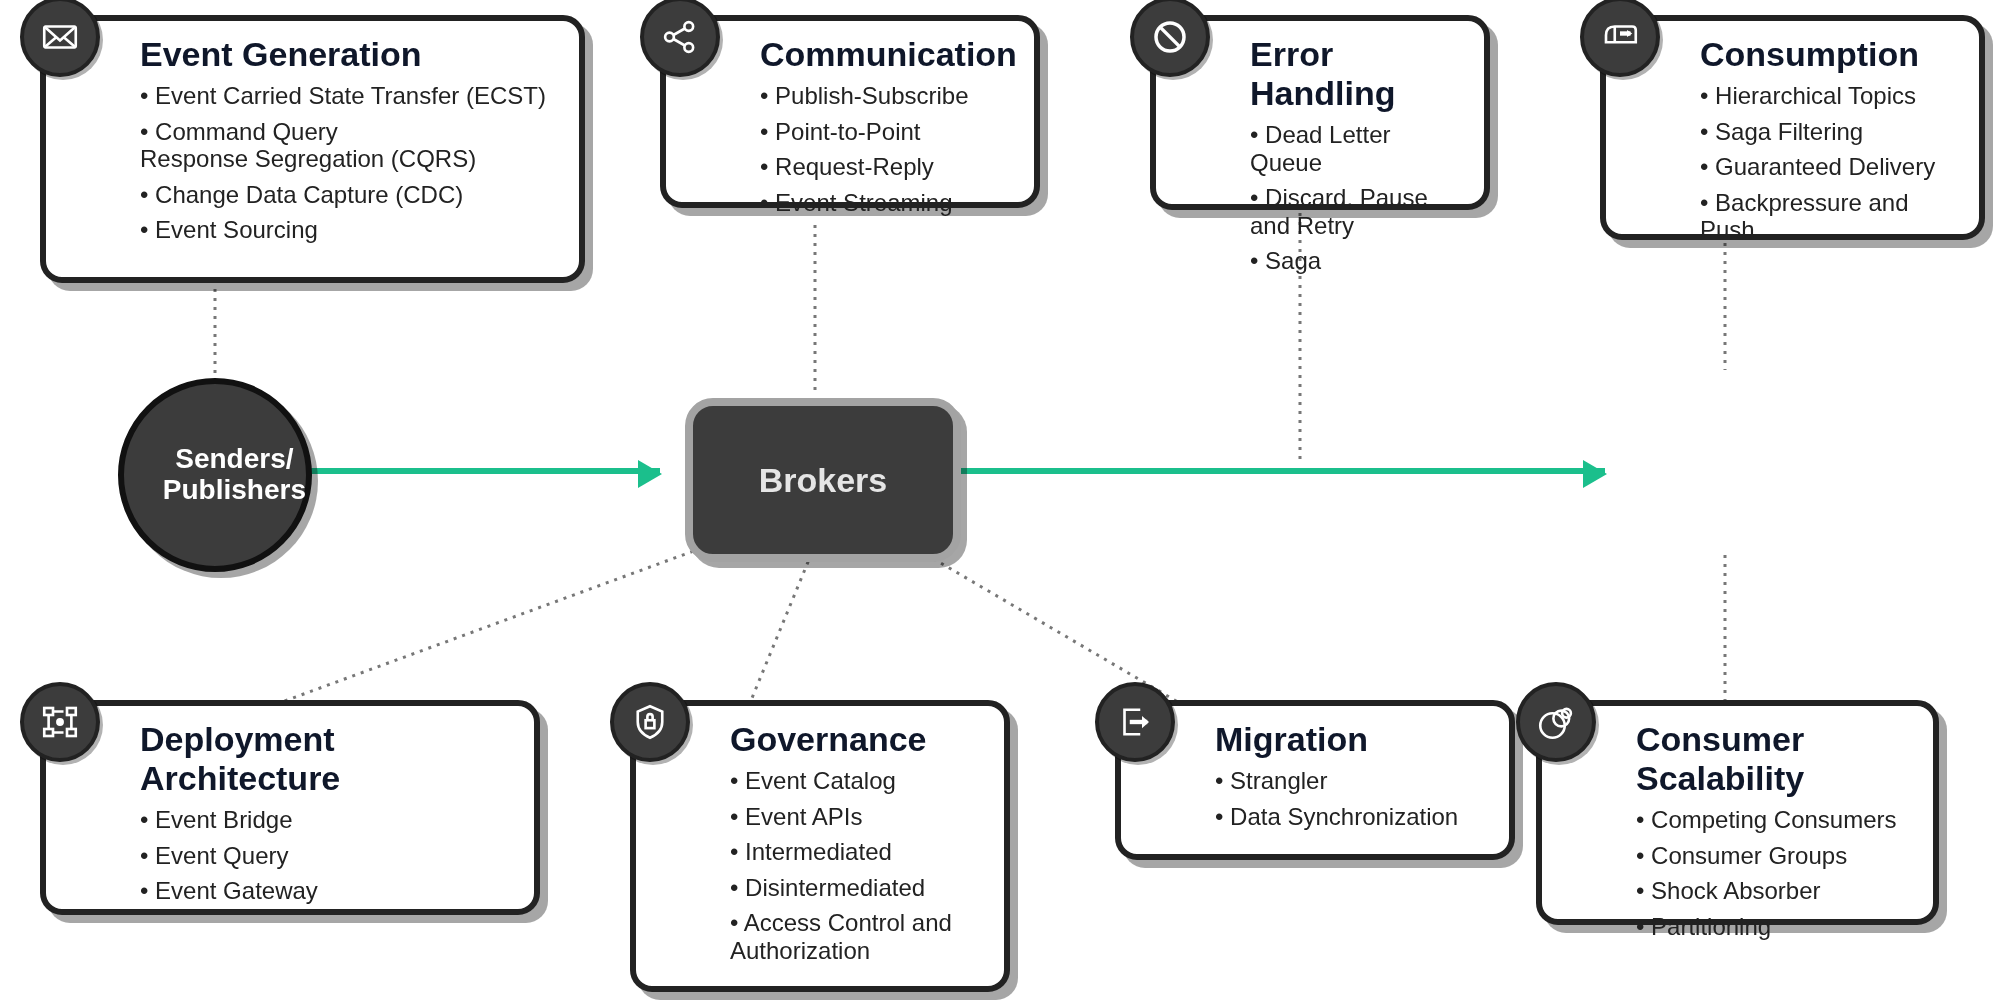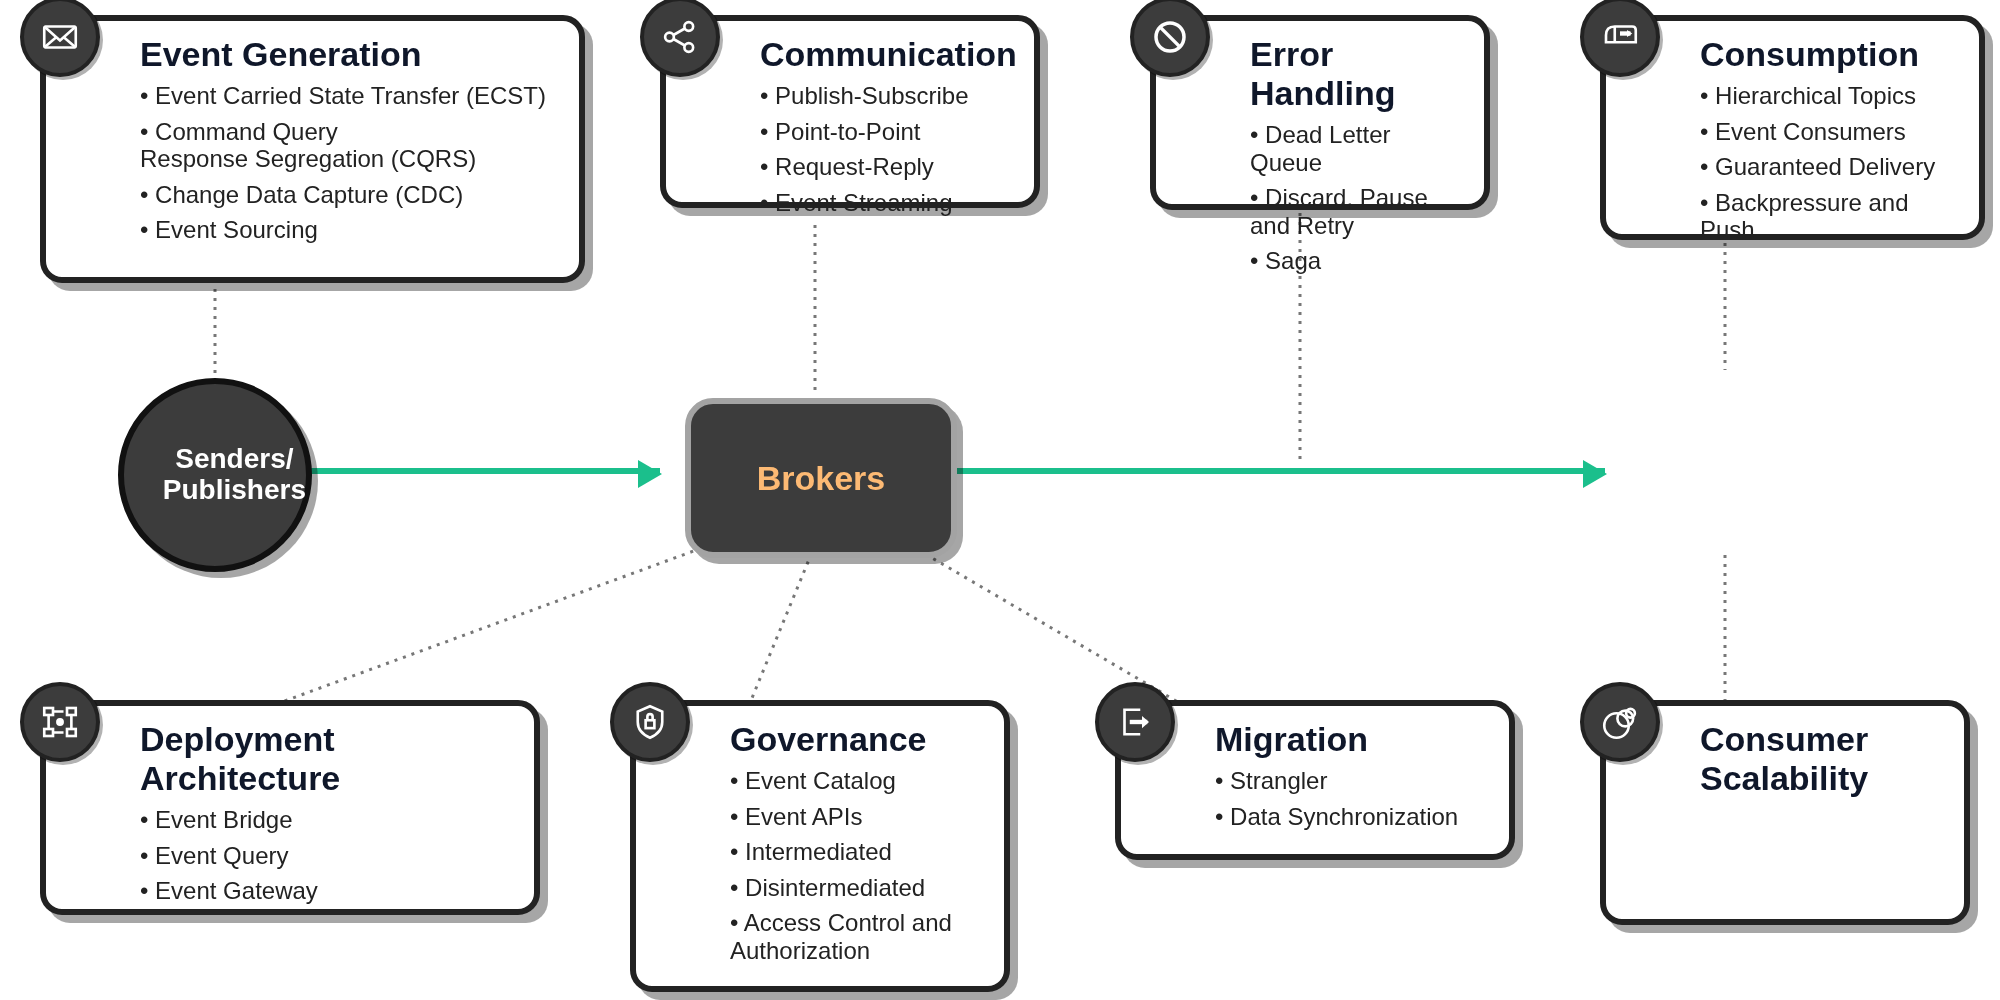--- a/index.html
+++ b/index.html
@@ -11,21 +11,21 @@
 .card ul{margin:0;padding:0;list-style:none;}
 .card li{font-size:24px;color:#222;line-height:1.15;margin:8px 0;}
 .card li:before{content:"• ";font-size:24px;}
 
 
 .badge{position:absolute;left:-26px;top:-24px;width:72px;height:72px;border-radius:50%;background:#3c3c3c;border:4px solid #222;box-shadow:3px 3px 0 rgba(0,0,0,0.3);display:flex;align-items:center;justify-content:center;}
 .badge svg{width:42px;height:42px;}
 
 
 .node-circle{position:absolute;width:182px;height:182px;border-radius:50%;background:#3c3c3c;border:6px solid #111;box-shadow:6px 6px 0 rgba(0,0,0,0.35);color:#fff;display:flex;align-items:center;justify-content:flex-end;text-align:center;font-size:28px;font-weight:700;line-height:1.1;}
-.node-rect{position:absolute;width:260px;height:148px;border-radius:28px;background:#3c3c3c;border:6px solid #a3a3a3;box-shadow:6px 6px 0 rgba(0,0,0,0.35);color:#fdba74;display:flex;align-items:center;justify-content:center;font-size:34px;font-weight:700;}
+.node-rect{position:absolute;width:260px;height:148px;border-radius:28px;background:#3c3c3c;border:8px solid #a3a3a3;box-shadow:6px 6px 0 rgba(0,0,0,0.35);color:#e5e5e5;display:flex;align-items:center;justify-content:center;font-size:34px;font-weight:700;}
 
 
 .arrow{position:absolute;height:0;border-top:6px solid #1bbf8c;}
 .arrow:after{content:"";position:absolute;right:-2px;top:-14px;border-left:24px solid #1bbf8c;border-top:14px solid transparent;border-bottom:14px solid transparent;}
 
 
 svg.connectors{position:absolute;left:0;top:0;width:2000px;height:1000px;pointer-events:none;}
 </style>
 </head>
 <body>
@@ -122,21 +122,21 @@
             <path d="M8 22 Q8 12 18 12 L38 12 Q42 12 42 16 L42 30 L8 30 Z"></path>
             <line x1="18" y1="12" x2="18" y2="30"></line>
             <path d="M24 20 L36 20" stroke-width="5" stroke="#fff"></path>
             <path d="M32 16 L38 20 L32 24" fill="#fff" stroke="none"></path>
           </g>
         </svg>
   </div>
   <div class="title" style="white-space: pre-line;">Consumption</div>
   <ul>
         <li style="white-space: pre-line;">Hierarchical Topics</li>
-        <li style="white-space: pre-line;">Event Consumers</li>
+        <li style="white-space: pre-line;">Saga Filtering</li>
         <li style="white-space: pre-line;">Guaranteed Delivery</li>
         <li style="white-space: pre-line;">Backpressure and Push</li>
       </ul>
 </div>
 
 <div class="card" style="left:40px;top:700px;width:500px;height:215px;">
   <div class="badge">
     <svg viewBox="0 0 48 48">
           <g stroke="#fff" stroke-width="3" fill="none">
             <rect x="6" y="8" width="10" height="8"></rect>
@@ -187,26 +187,32 @@
           </g>
         </svg>
   </div>
   <div class="title" style="white-space: pre-line;">Migration</div>
   <ul>
         <li style="white-space: pre-line;">Strangler</li>
         <li style="white-space: pre-line;">Data Synchronization</li>
       </ul>
 </div>
 
-<div class="card" style="left:1600px;top:700px;width:370px;height:225px;">
+<div class="card" style="left:1536px;top:700px;width:403px;height:225px;">
   <div class="badge">
     <svg viewBox="0 0 48 48">
           <g stroke="#fff" stroke-width="3" fill="none">
             <circle cx="20" cy="28" r="14"></circle>
             <circle cx="30" cy="20" r="9"></circle>
             <circle cx="36" cy="14" r="5"></circle>
           </g>
         </svg>
   </div>
   <div class="title" style="white-space: pre-line;">Consumer Scalability</div>
+  <ul>
+        <li style="white-space: pre-line;">Competing Consumers</li>
+        <li style="white-space: pre-line;">Consumer Groups</li>
+        <li style="white-space: pre-line;">Shock Absorber</li>
+        <li style="white-space: pre-line;">Partitioning</li>
+      </ul>
 </div>
 
 </div>
 
 </body></html>

